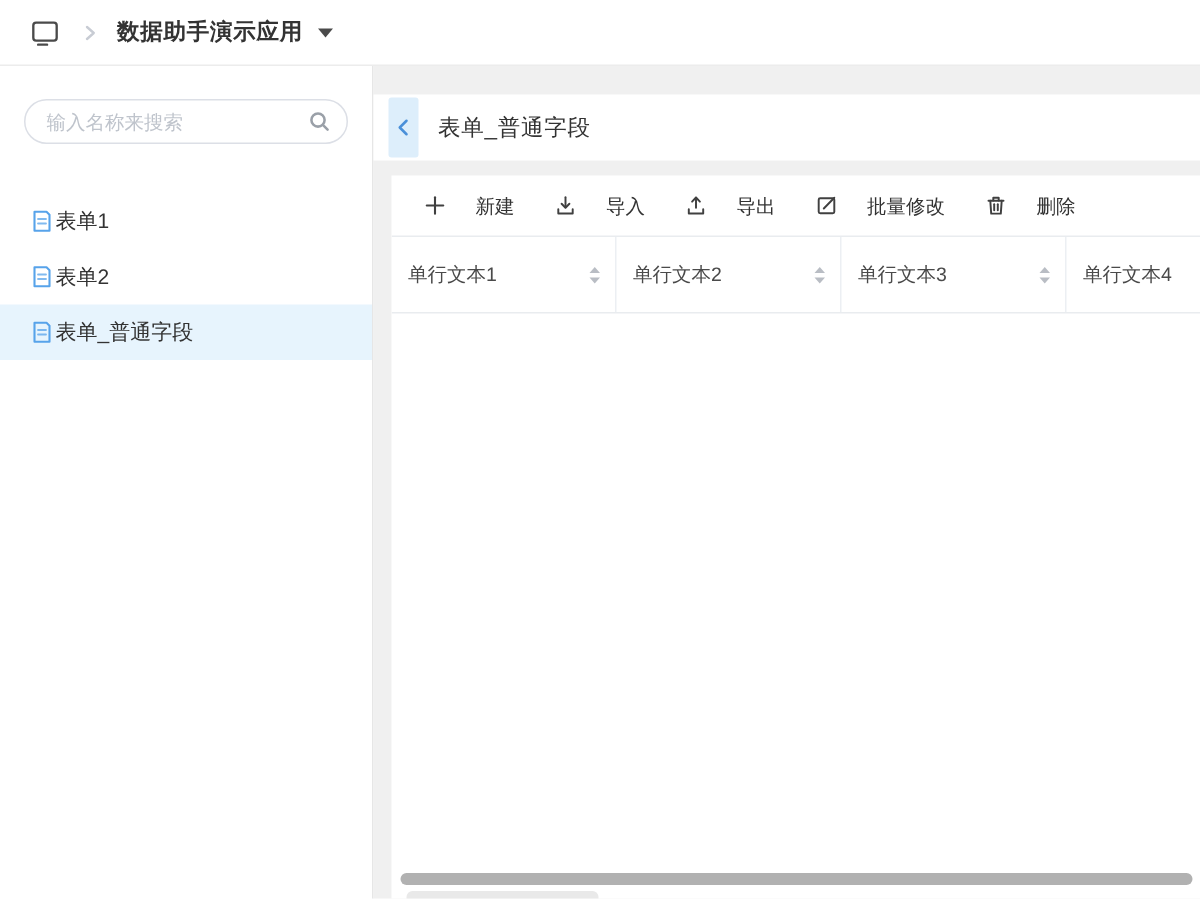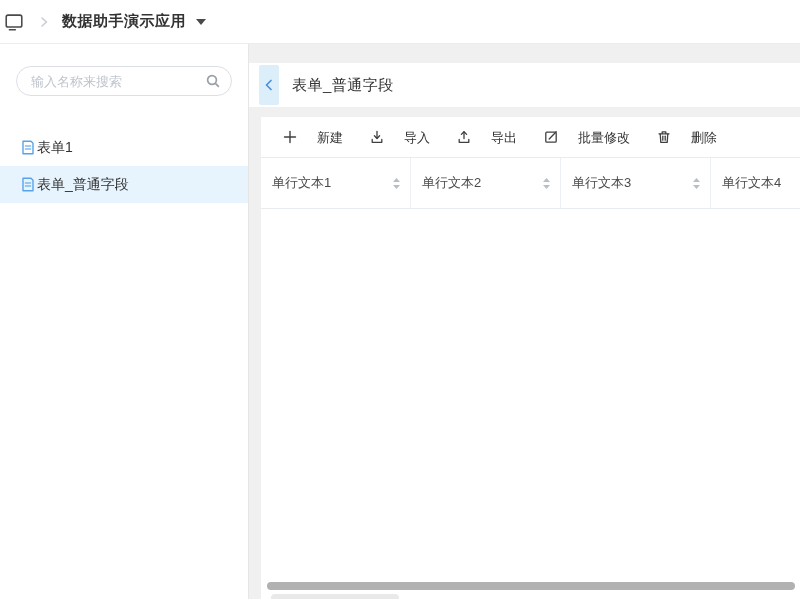--- a/index.html
+++ b/index.html
@@ -2,21 +2,21 @@
 <html><head>
 <meta charset="utf-8">
 <style>
   * { margin: 0; padding: 0; box-sizing: border-box; }
   html, body { width: 800px; height: 600px; overflow: hidden; }
   body { font-family: "Liberation Sans", "DejaVu Sans", sans-serif; background: #fff; }
 
   .app { position: relative; width: 800px; height: 600px; background: #fff; overflow: hidden; }
 
   
-  .topbar { height: 44px; display: flex; align-items: center; padding-left: 2px; background: #fff; border-bottom: 1px solid #ececec; }
+  .topbar { height: 44px; display: flex; align-items: center; padding-left: 18px; background: #fff; border-bottom: 1px solid #ececec; }
   .topbar .monitor { width: 24px; height: 24px; display: flex; align-items: center; justify-content: center; cursor: pointer; }
   .topbar .crumb-sep { margin: 0 12px; display: flex; align-items: center; }
   .topbar .app-title { font-size: 15px; font-weight: bold; color: #333; letter-spacing: .5px; cursor: pointer; }
   .caret-down { width: 0; height: 0; border-left: 5px solid transparent; border-right: 5px solid transparent; border-top: 6px solid #4a4a4a; margin-left: 10px; display: inline-block; cursor: pointer; }
 
   .body-row { display: flex; height: 555px; }
 
   
   .sidebar { width: 249px; flex-shrink: 0; background: #fff; border-right: 1px solid #e6e6e6; padding-top: 22px; }
   .search-wrap { position: relative; margin: 0 16px; height: 47px; }
@@ -87,20 +87,30 @@
         <div class="nav-item">
           <span class="doc">
             <svg width="16" height="17" viewBox="0 0 16 17" fill="none" stroke="#57a3ea" stroke-width="1.4" stroke-linecap="round" stroke-linejoin="round">
               <path d="M3 2.2 h8 l2 2 v10.6 h-10 z"></path>
               <line x1="5.4" y1="7" x2="10.6" y2="7" opacity="0.75"></line>
               <line x1="5.4" y1="10" x2="10.6" y2="10" opacity="0.75"></line>
             </svg>
           </span>
           <span>表单1</span>
         </div>
+        <div class="nav-item">
+          <span class="doc">
+            <svg width="16" height="17" viewBox="0 0 16 17" fill="none" stroke="#57a3ea" stroke-width="1.4" stroke-linecap="round" stroke-linejoin="round">
+              <path d="M3 2.2 h8 l2 2 v10.6 h-10 z"></path>
+              <line x1="5.4" y1="7" x2="10.6" y2="7" opacity="0.75"></line>
+              <line x1="5.4" y1="10" x2="10.6" y2="10" opacity="0.75"></line>
+            </svg>
+          </span>
+          <span>表单2</span>
+        </div>
         <div class="nav-item selected">
           <span class="doc">
             <svg width="16" height="17" viewBox="0 0 16 17" fill="none" stroke="#57a3ea" stroke-width="1.4" stroke-linecap="round" stroke-linejoin="round">
               <path d="M3 2.2 h8 l2 2 v10.6 h-10 z"></path>
               <line x1="5.4" y1="7" x2="10.6" y2="7" opacity="0.75"></line>
               <line x1="5.4" y1="10" x2="10.6" y2="10" opacity="0.75"></line>
             </svg>
           </span>
           <span>表单_普通字段</span>
         </div>

